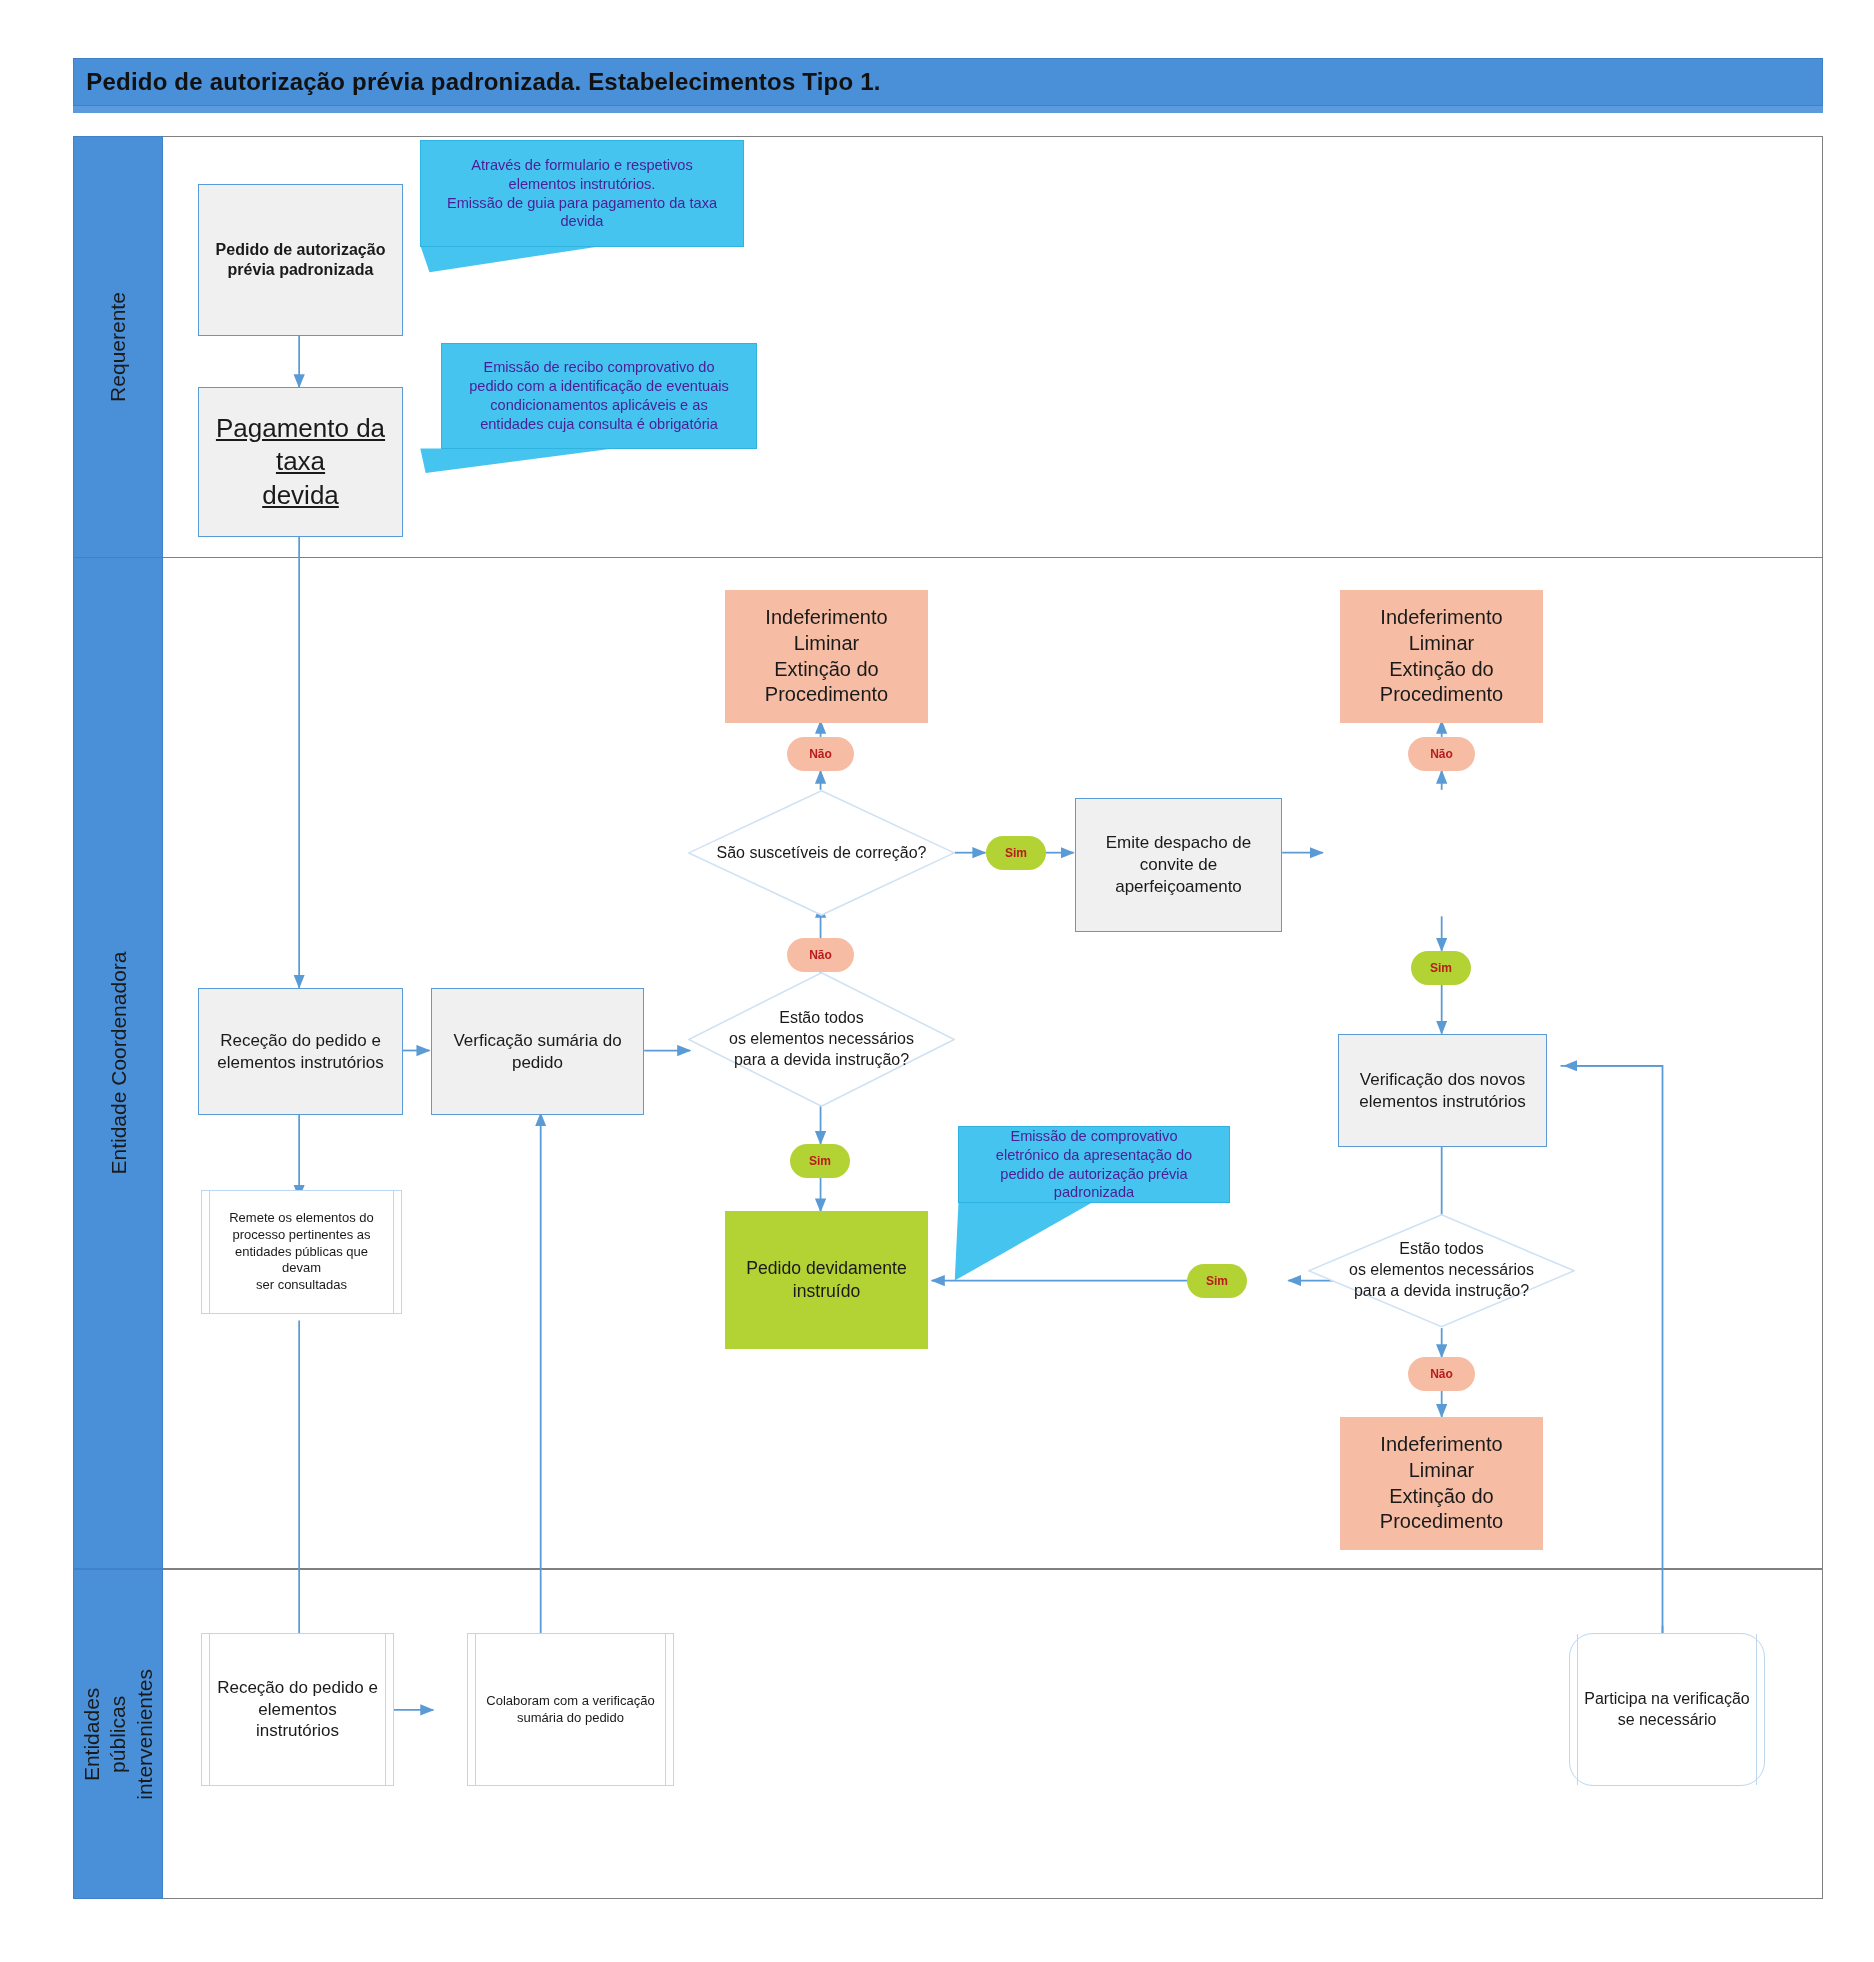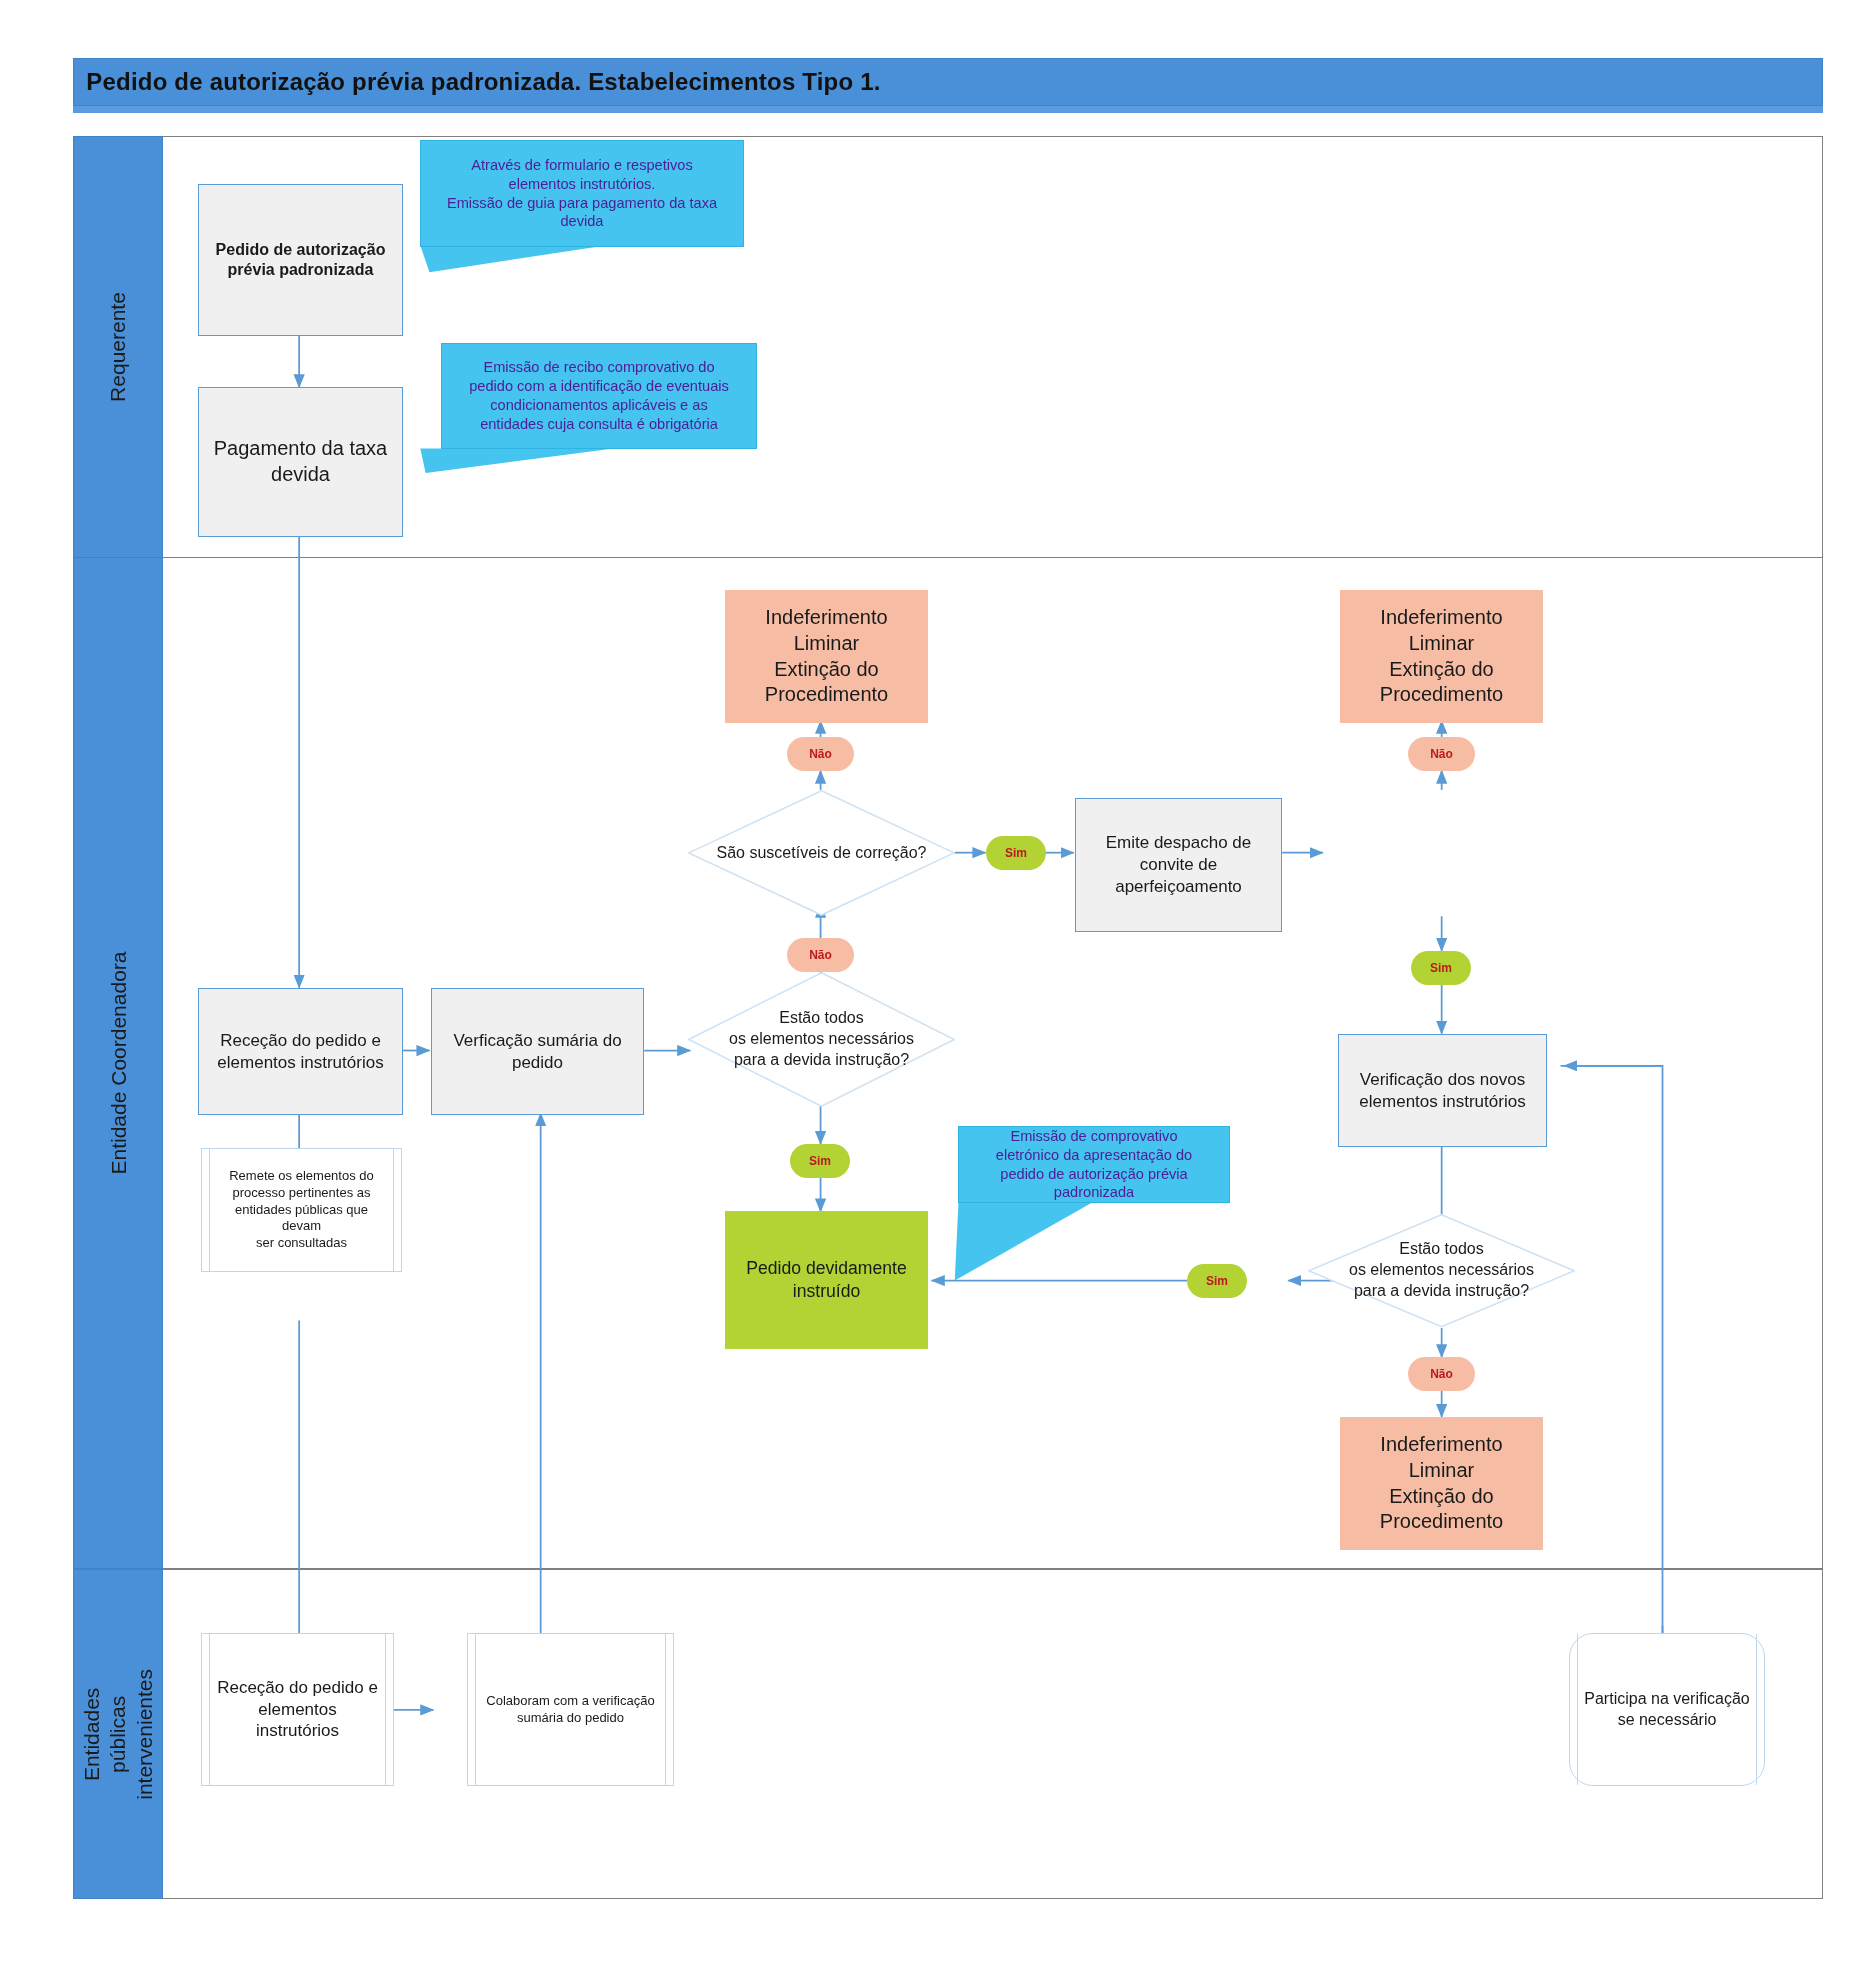--- a/index.html
+++ b/index.html
@@ -77,21 +77,21 @@
     line-height: 1.28;
   }
   .proc {
     background: #f0f0f0;
     border: 0.8px solid #5b9bd5;
     font-size: 17px;
     color: #1a1a1a;
     padding: 3.1px 6.1px;
   }
   .proc.bold { font-weight: bold; font-size: 16px; }
-  .proc.big  { font-size: 20px; }
+  .proc.big  { font-size: 26px; text-decoration: underline; }
 
   
   .subproc {
     background: #ffffff;
     border: 0.8px solid #bdd7ee;
     font-size: 13px;
     color: #1a1a1a;
     padding: 3.1px 14px;
   }
   .subproc::before, .subproc::after {
@@ -304,21 +304,21 @@
   <div class="node proc" style="left:198px; top:988px; width:205px; height:127px; white-space:pre-line;">
     <span>Receção do pedido e
 elementos instrutórios</span>
   </div>
 
   <div class="node proc" style="left:431px; top:988px; width:213px; height:127px; white-space:pre-line;">
     <span>Verficação sumária do
 pedido</span>
   </div>
 
-  <div class="node subproc" style="left:201px; top:1148px; width:201px; height:124px; white-space:pre-line;">
+  <div class="node subproc" style="left:201px; top:1190px; width:201px; height:124px; white-space:pre-line;">
     <span>Remete os elementos do
 processo pertinentes as
 entidades públicas que devam
 ser consultadas</span>
   </div>
 
   <div class="node proc" style="left:1075px; top:798px; width:207px; height:134px; white-space:pre-line;">
     <span>Emite despacho de
 convite de
 aperfeiçoamento</span>

